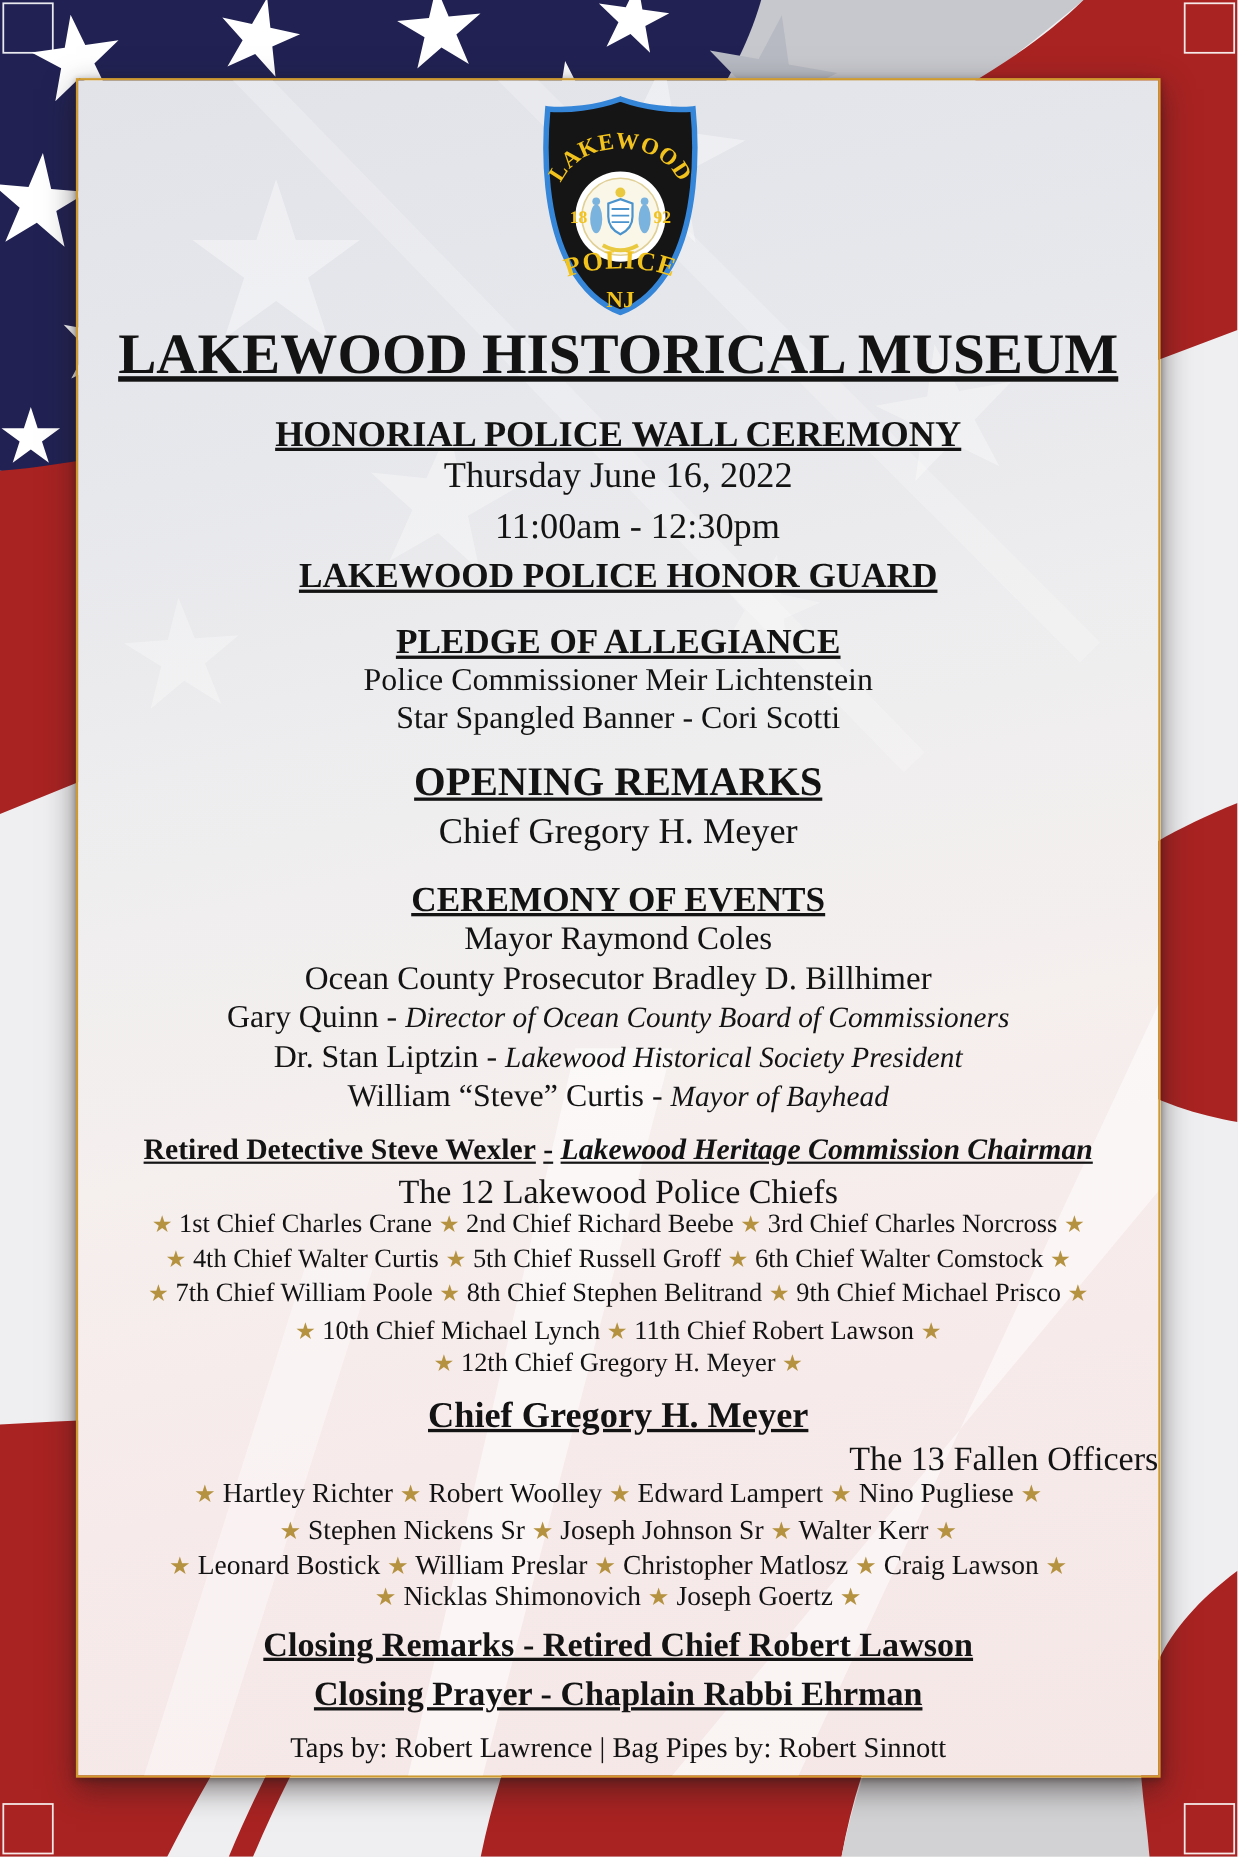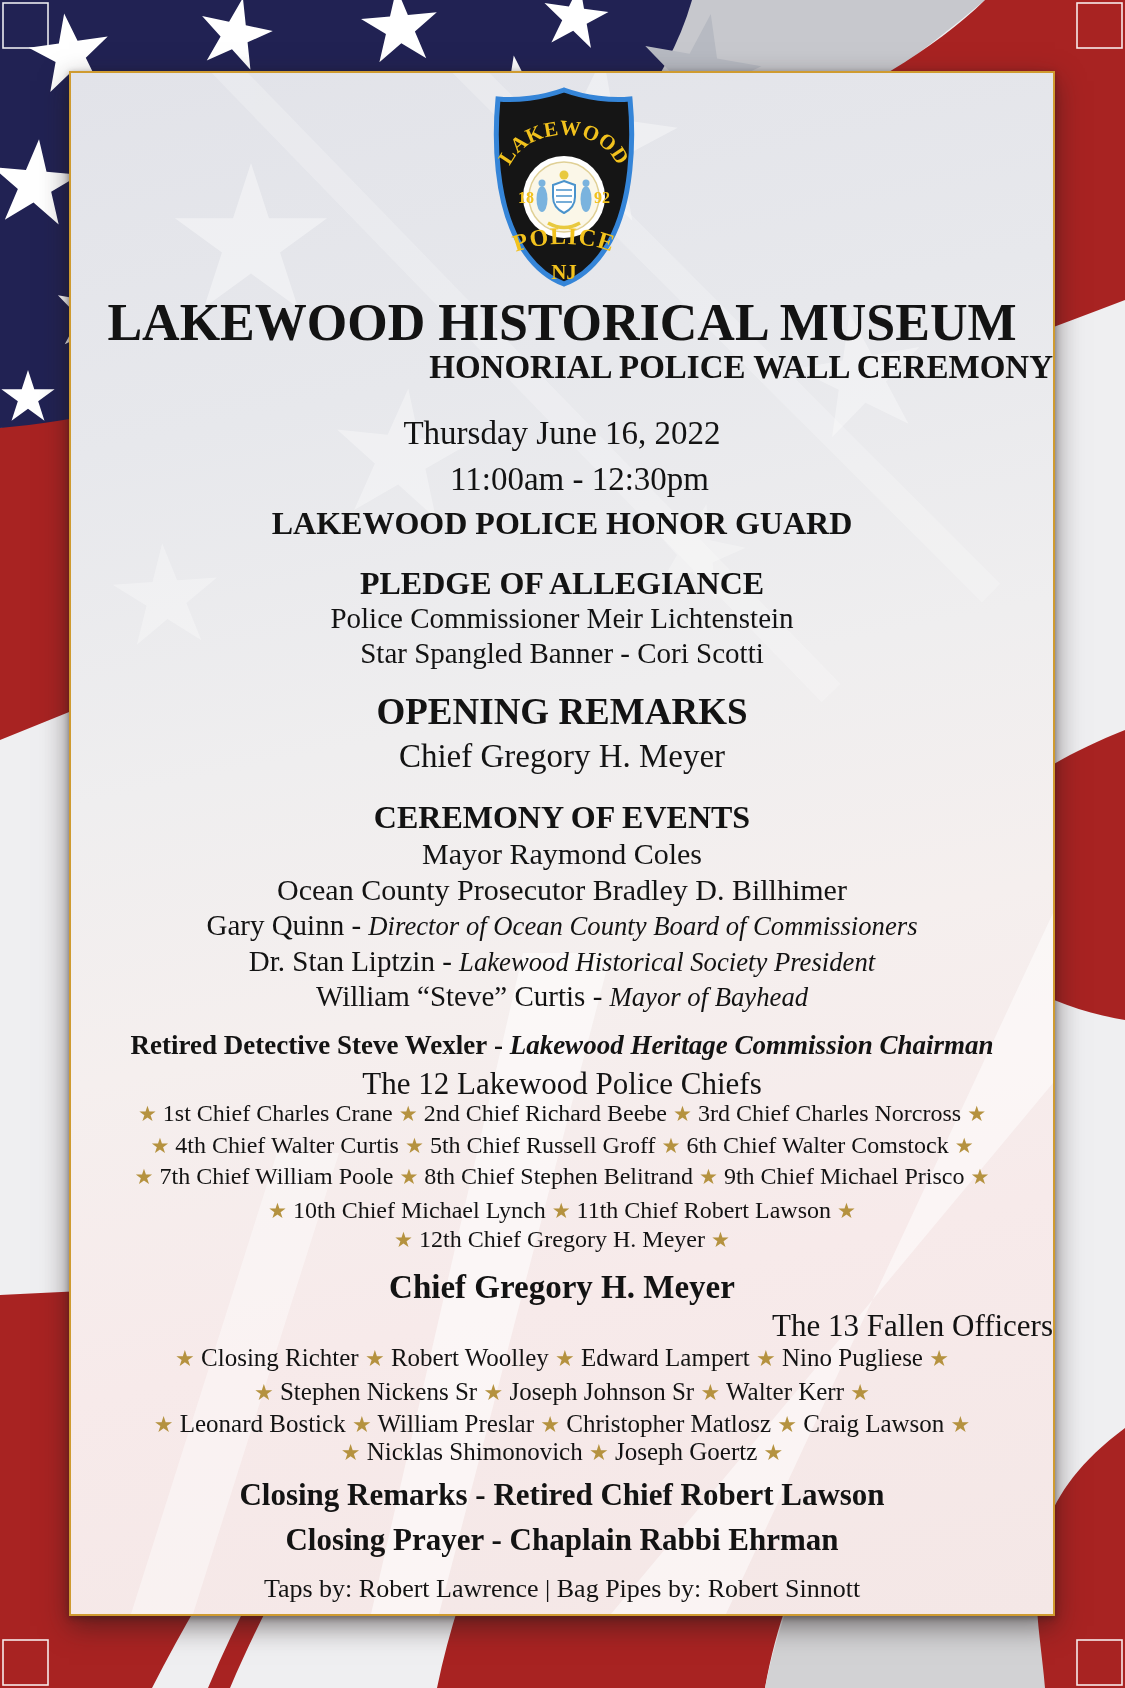--- a/index.html
+++ b/index.html
@@ -5,21 +5,21 @@
   html,body{margin:0;padding:0;}
   body{width:1125px;height:1688px;position:relative;overflow:hidden;background:#ededef;
        font-family:"Liberation Serif", serif;}
   #bg{position:absolute;left:0;top:0;width:1125px;height:1688px;}
   .panel{position:absolute;left:69px;top:71px;width:982px;height:1541px;
          border:2px solid #cf9b30;
          background:linear-gradient(168deg,#e2e3e9 0%,#e7e8ec 22%,#efeeef 42%,#f5efee 58%,#f7eaea 76%,#f4e7e6 100%);
          box-shadow:0 10px 26px rgba(35,25,25,.55), 0 2px 6px rgba(35,25,25,.4);}
   #panel-decor{position:absolute;left:0;top:0;width:982px;height:1541px;pointer-events:none;}
   .line{position:absolute;left:0;right:0;text-align:center;line-height:1.12;color:#131313;white-space:nowrap;}
-  .b{font-weight:bold;}
+  .b{font-weight:bold;text-decoration:underline;}
   .i{font-style:italic;text-align:center;}
   .gstar{color:#b5923f;font-size:.88em;}
   .sp-title{font-style:italic;font-size:.92em;}
   .badge{position:absolute;left:419px;top:12px;width:148px;height:206px;}
 </style>
 </head>
 <body>
 
 <svg id="bg" viewBox="0 0 1125 1688" xmlns="http://www.w3.org/2000/svg">
   <defs>
@@ -115,21 +115,21 @@
     </g>
     <text x="36" y="118" font-size="16" font-weight="bold" fill="#f2c21d" text-anchor="middle">18</text>
     <text x="112" y="118" font-size="16" font-weight="bold" fill="#f2c21d" text-anchor="middle">92</text>
     <text font-size="24" font-weight="bold" fill="#f2c21d" letter-spacing="1">
       <textPath href="#arcB" startOffset="50%" text-anchor="middle">POLICE</textPath>
     </text>
     <text x="74" y="194" font-size="21" font-weight="bold" fill="#f2c21d" text-anchor="middle">NJ</text>
   </svg>
 
   <div class="line b" style="top:221px;font-size:52px;">LAKEWOOD HISTORICAL MUSEUM</div>
-  <div class="line b" style="top:276px;font-size:33px;text-align:right;">HONORIAL POLICE WALL CEREMONY</div>
+  <div class="line b" style="top:304px;font-size:33px;">HONORIAL POLICE WALL CEREMONY</div>
   <div class="line" style="top:342px;font-size:33px;">Thursday June 16, 2022</div>
   <div class="line" style="top:388px;font-size:33px;padding-left:35px;">11:00am - 12:30pm</div>
   <div class="line b" style="top:433px;font-size:32px;">LAKEWOOD POLICE HONOR GUARD</div>
 
   <div class="line b" style="top:493px;font-size:32px;">PLEDGE OF ALLEGIANCE</div>
   <div class="line" style="top:529px;font-size:29px;">Police Commissioner Meir Lichtenstein</div>
   <div class="line" style="top:564px;font-size:29px;">Star Spangled Banner - Cori Scotti</div>
 
   <div class="line b" style="top:618px;font-size:37px;">OPENING REMARKS</div>
   <div class="line" style="top:665px;font-size:33px;">Chief Gregory H. Meyer</div>
@@ -148,21 +148,21 @@
   </div>
   <div class="line" style="top:994px;font-size:31px;">The 12 Lakewood Police Chiefs</div>
   <div class="line" style="top:1027px;font-size:24px;"><span class="gstar">★</span> <span>1st Chief Charles Crane</span> <span class="gstar">★</span> <span>2nd Chief Richard Beebe</span> <span class="gstar">★</span> <span>3rd Chief Charles Norcross</span> <span class="gstar">★</span></div>
   <div class="line" style="top:1059px;font-size:24px;"><span class="gstar">★</span> <span>4th Chief Walter Curtis</span> <span class="gstar">★</span> <span>5th Chief Russell Groff</span> <span class="gstar">★</span> <span>6th Chief Walter Comstock</span> <span class="gstar">★</span></div>
   <div class="line" style="top:1090px;font-size:24px;"><span class="gstar">★</span> <span>7th Chief William Poole</span> <span class="gstar">★</span> <span>8th Chief Stephen Belitrand</span> <span class="gstar">★</span> <span>9th Chief Michael Prisco</span> <span class="gstar">★</span></div>
   <div class="line" style="top:1124px;font-size:24px;"><span class="gstar">★</span> <span>10th Chief Michael Lynch</span> <span class="gstar">★</span> <span>11th Chief Robert Lawson</span> <span class="gstar">★</span></div>
   <div class="line" style="top:1153px;font-size:24px;"><span class="gstar">★</span> <span>12th Chief Gregory H. Meyer</span> <span class="gstar">★</span></div>
 
   <div class="line b" style="top:1196px;font-size:33px;">Chief Gregory H. Meyer</div>
   <div class="line" style="top:1236px;font-size:31px;text-align:right;">The 13 Fallen Officers</div>
-  <div class="line" style="top:1271px;font-size:25px;"><span class="gstar">★</span> <span>Closing Richter</span> <span class="gstar">★</span> <span>Robert Woolley</span> <span class="gstar">★</span> <span>Edward Lampert</span> <span class="gstar">★</span> <span>Nino Pugliese</span> <span class="gstar">★</span></div>
+  <div class="line" style="top:1271px;font-size:25px;"><span class="gstar">★</span> <span>Hartley Richter</span> <span class="gstar">★</span> <span>Robert Woolley</span> <span class="gstar">★</span> <span>Edward Lampert</span> <span class="gstar">★</span> <span>Nino Pugliese</span> <span class="gstar">★</span></div>
   <div class="line" style="top:1305px;font-size:25px;"><span class="gstar">★</span> <span>Stephen Nickens Sr</span> <span class="gstar">★</span> <span>Joseph Johnson Sr</span> <span class="gstar">★</span> <span>Walter Kerr</span> <span class="gstar">★</span></div>
   <div class="line" style="top:1337px;font-size:25px;"><span class="gstar">★</span> <span>Leonard Bostick</span> <span class="gstar">★</span> <span>William Preslar</span> <span class="gstar">★</span> <span>Christopher Matlosz</span> <span class="gstar">★</span> <span>Craig Lawson</span> <span class="gstar">★</span></div>
   <div class="line" style="top:1365px;font-size:25px;"><span class="gstar">★</span> <span>Nicklas Shimonovich</span> <span class="gstar">★</span> <span>Joseph Goertz</span> <span class="gstar">★</span></div>
 
   <div class="line b" style="top:1405px;font-size:31px;">Closing Remarks - Retired Chief Robert Lawson</div>
   <div class="line b" style="top:1450px;font-size:31px;">Closing Prayer - Chaplain Rabbi Ehrman</div>
   <div class="line" style="top:1501px;font-size:26px;">Taps by: Robert Lawrence | Bag Pipes by: Robert Sinnott</div>
 </div>
 
 </body></html>

